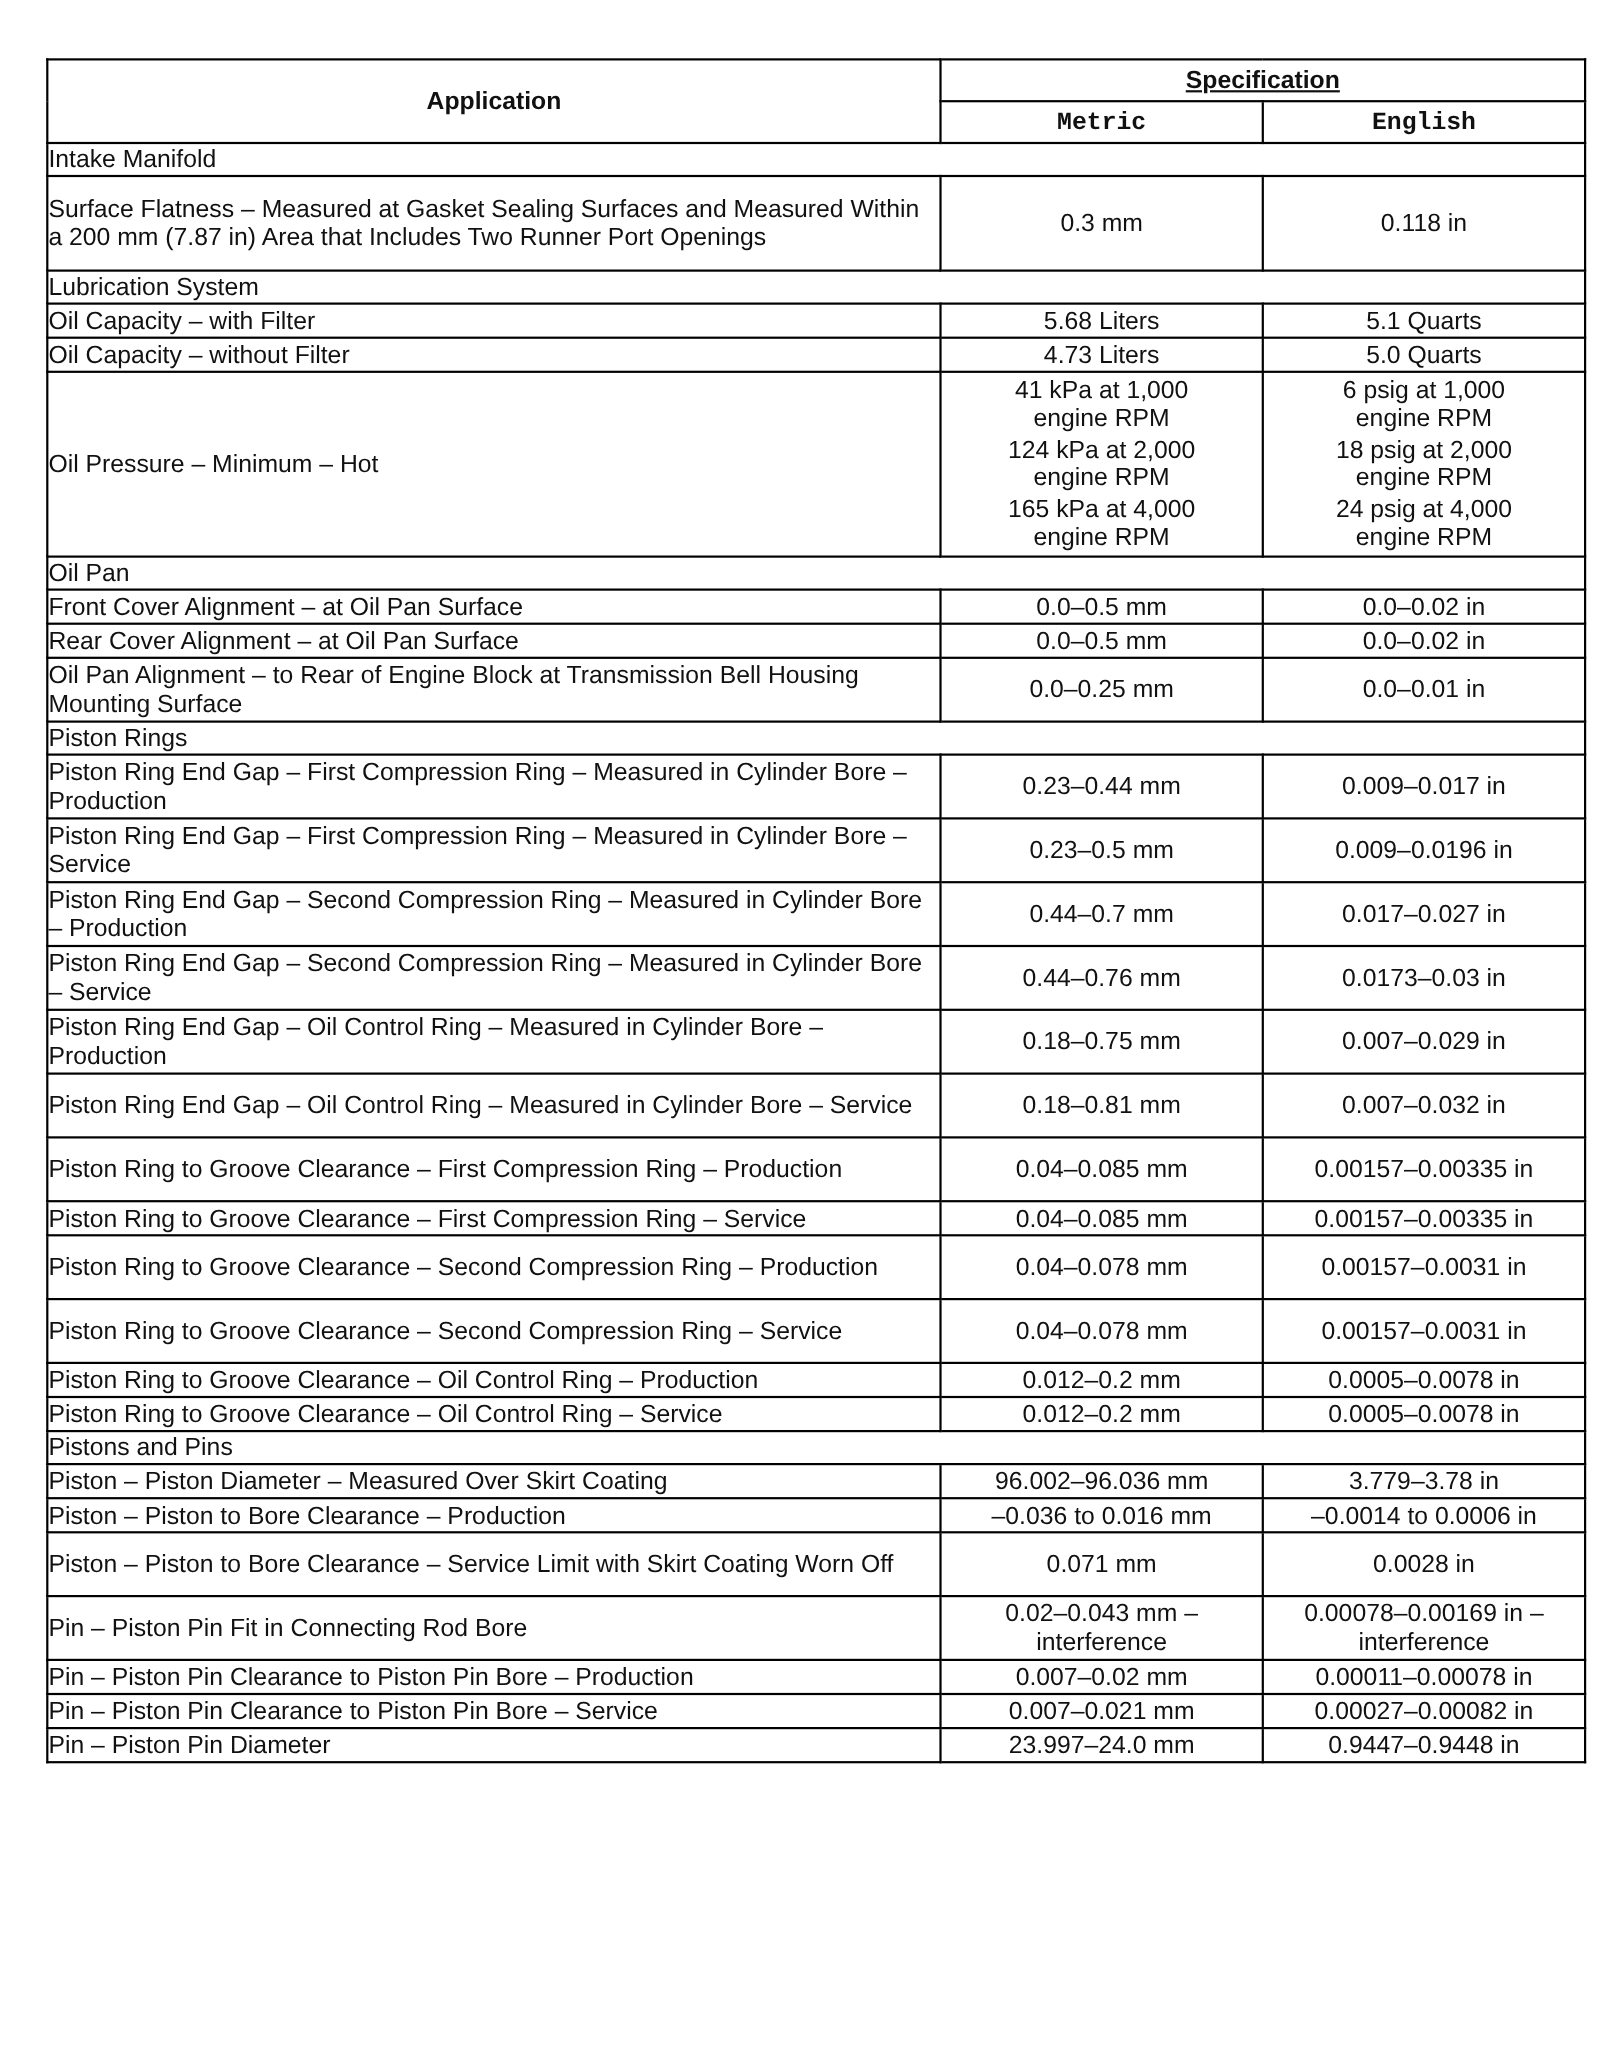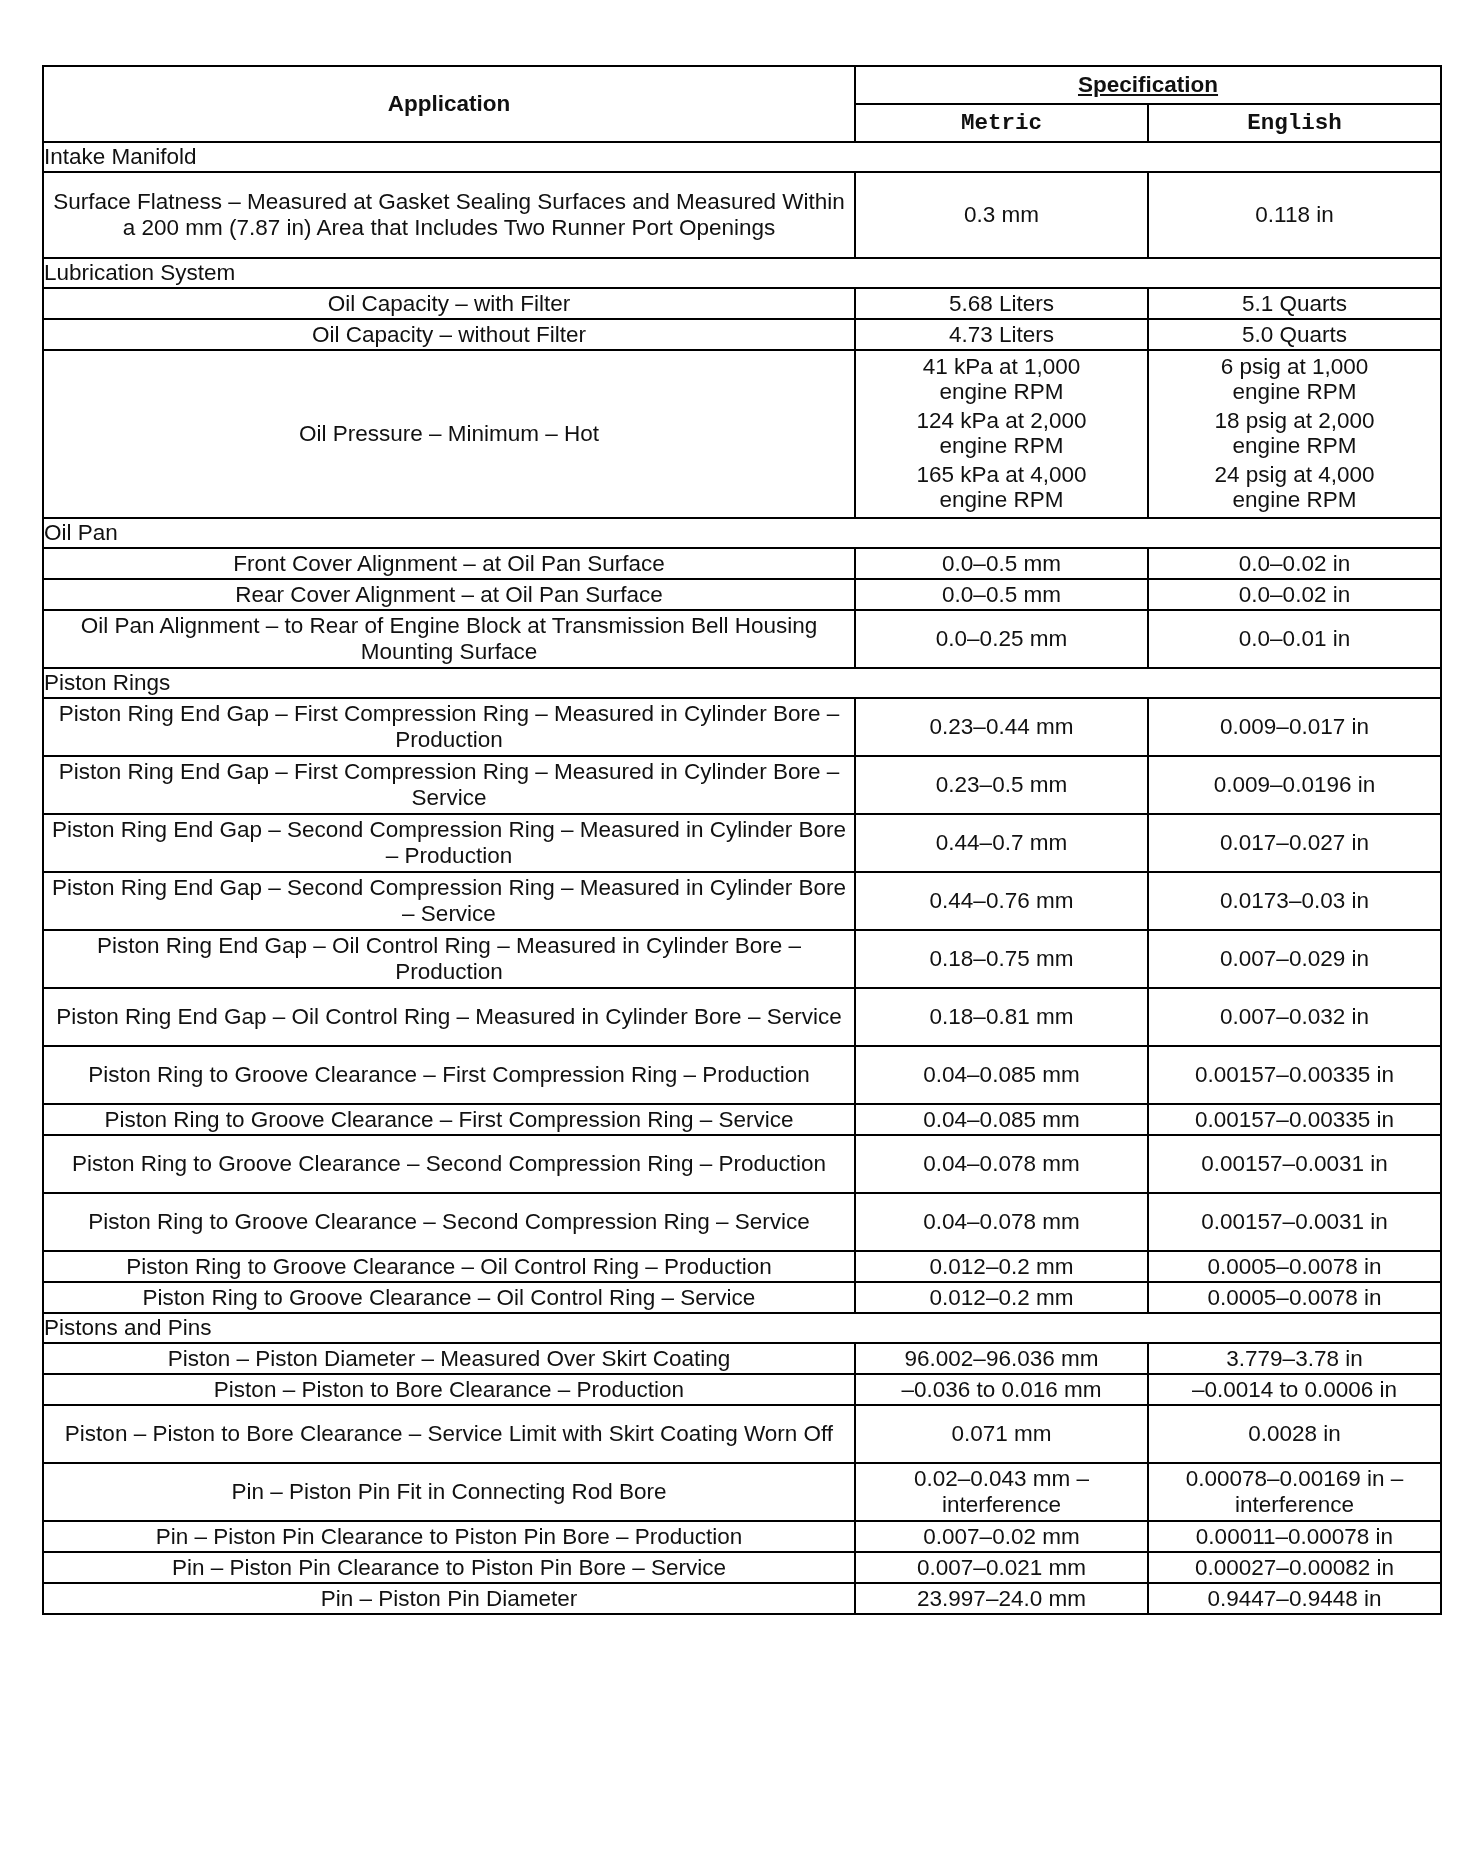--- a/index.html
+++ b/index.html
@@ -1,34 +1,34 @@
 <!DOCTYPE html>
 <html><head>
 <meta charset="utf-8">
 <style>
   html, body { margin: 0; padding: 0; background: #ffffff; }
   body { width: 1472px; height: 1870px; position: relative; overflow: hidden;
          font-family: "Liberation Sans", sans-serif; color: #111; }
   table.spec {
-    position: absolute; left: 42px; top: 65px; width: 1398px;
+    position: absolute; left: 42px; top: 53px; width: 1398px;
     border-collapse: collapse; table-layout: fixed;
     font-size: 22.5px; line-height: 26px;
   }
   table.spec col.c-app { width: 812px; }
   table.spec col.c-met { width: 293px; }
   table.spec col.c-eng { width: 293px; }
   table.spec td, table.spec th {
     border: 2.5px solid #000; padding: 0; vertical-align: middle;
   }
   th { font-weight: bold; text-align: center; font-size: 22.5px; }
   th.spec-head { height: 36px; text-decoration: underline; }
   th.sub-head { height: 36px; font-family: Liberation Mono, monospace; }
   th.app-head { vertical-align: bottom; padding-bottom: 5px; }
   td.section { padding: 4px 0 4px 14px; height: 28px; border-radius: 14px; }
-  td.app { padding: 3px 20px 3px 36px; text-align: center; }
+  td.app { padding: 3px 20px 3px 36px; }
   td.val { text-align: center; padding: 3px 6px; }
   .multi .line-group { display: block; margin: 2px 0 4px 0; }
   .multi .line-group span { display: block; line-height: 25px; }
   tr.r1 td { height: 29px; margin-top: 14px; }
   tr.r2 td { height: 56px; }
   tr.r3 td { height: 84px; }
   tr.rp td { height: 166px; margin-left: 24px; }
 </style>
 </head>
 <body>

